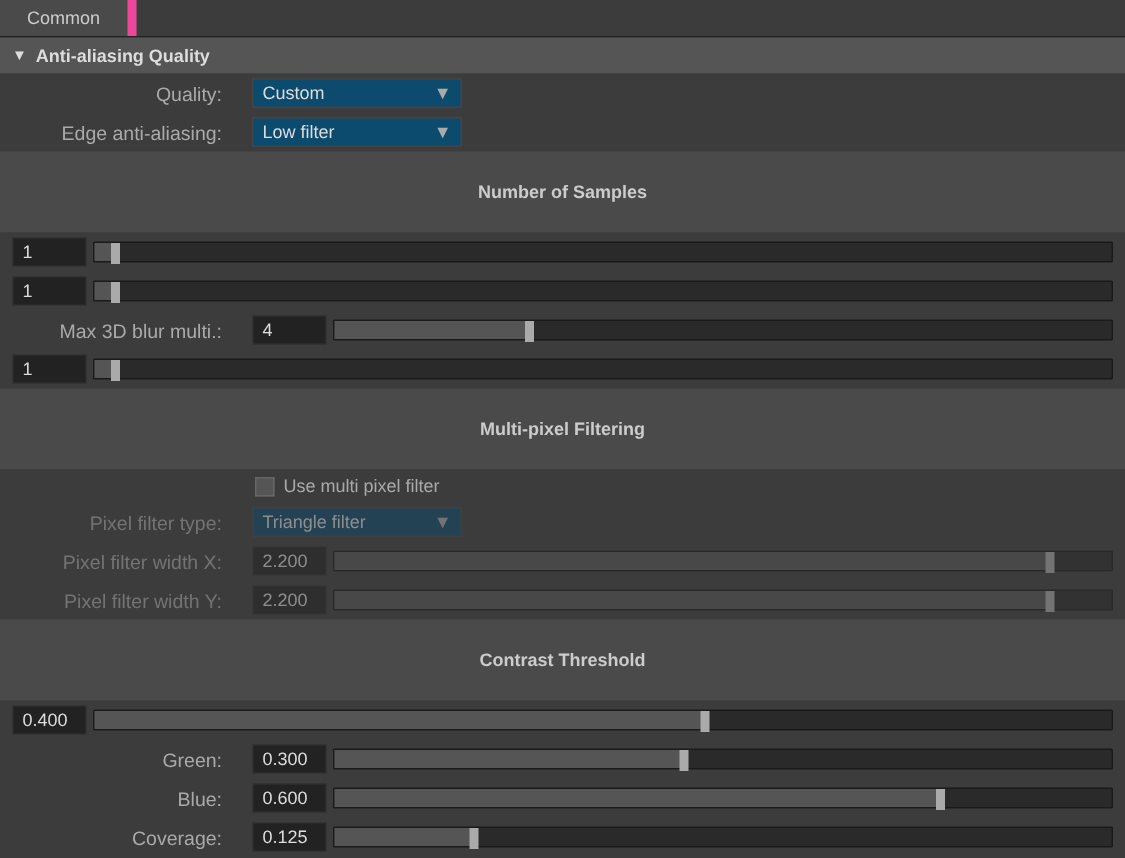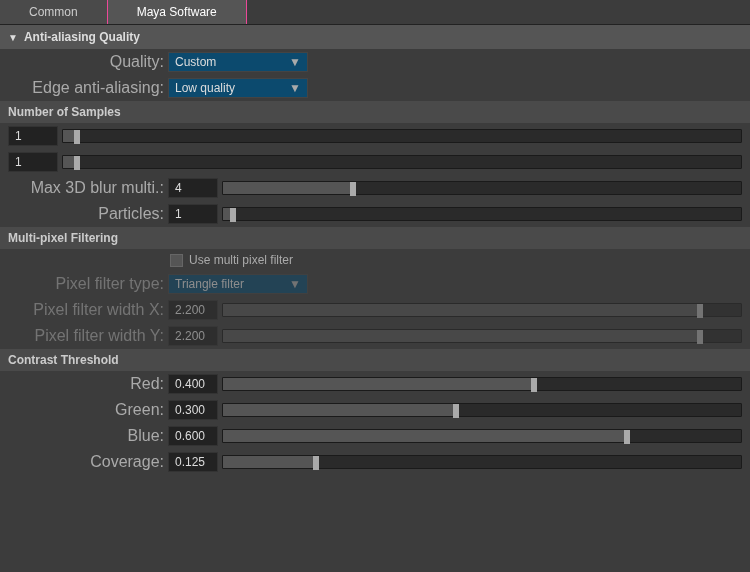--- a/index.html
+++ b/index.html
@@ -13,25 +13,25 @@
       overflow: hidden;
     }
 
     
     .tabs {
       display: flex;
       background: #3c3c3c;
       border-bottom: 1px solid #222;
     }
     .tab {
-      padding: 5px 29px;
+      padding: 5px 18px;
       cursor: pointer;
       background: #4a4a4a;
       color: #ccc;
-      border-right: 1px solid #ec4899;
+      border-right: 6px solid #ec4899;
       font-size: 12px;
     }
     .tab.active {
       background: #555;
       color: #fff;
     }
 
     
     .section-header {
       background: #555;
@@ -43,43 +43,44 @@
       font-size: 12px;
     }
     .section-header .arrow {
       margin-right: 6px;
       font-size: 10px;
     }
 
     
     .sub-section-header {
       background: #4a4a4a;
-      padding: 4px 8px;
+      padding: 20px 8px;
       color: #ccc;
       font-weight: bold;
       font-size: 12px;
+      text-align: center;
     }
 
     
     .row {
       display: flex;
       align-items: center;
       padding: 3px 8px;
       background: #3c3c3c;
     }
     .row:nth-child(even) {
       background: #3c3c3c;
     }
 
     .label {
       text-align: right;
       color: #aaa;
       min-width: 160px;
-      padding-right: 4px;
-      font-size: 16px;
+      padding-right: 20px;
+      font-size: 13px;
     }
 
     
     .dropdown {
       background: #0c4a6e;
       border: 1px solid #444;
       color: #ddd;
       font-size: 12px;
       padding: 2px 6px;
       display: flex;
@@ -168,42 +169,39 @@
       opacity: 0.5;
     }
   </style>
 </head>
 <body>
 
 <div class="tabs">
   <div class="tab">
     <span>Common</span>
   </div>
-  <div class="tab active">
-    <span>Maya Software</span>
-  </div>
 </div>
 
 <div class="section-header">
   <span class="arrow">▼</span>
   <span>Anti-aliasing Quality</span>
 </div>
 
 <div class="row">
   <span class="label">Quality:</span>
   <div class="dropdown">
     <span class="dd-text">Custom</span>
     <span class="dd-arrow">▼</span>
   </div>
 </div>
 
 <div class="row">
   <span class="label">Edge anti-aliasing:</span>
   <div class="dropdown">
-    <span class="dd-text">Low quality</span>
+    <span class="dd-text">Low filter</span>
     <span class="dd-arrow">▼</span>
   </div>
 </div>
 
 <div class="sub-section-header">
   <span>Number of Samples</span>
 </div>
 
 <div id="samples-rows">
     <div class="row">
@@ -228,21 +226,20 @@
       <span class="label">Max 3D blur multi.:</span>
       <div class="slider-container">
         <div class="value-box">4</div>
         <div class="slider-track">
           <div class="slider-fill" style="width: 25%;"></div>
           <div class="slider-thumb" style="left: calc(25% - 3px);"></div>
         </div>
       </div>
     </div>
     <div class="row">
-      <span class="label">Particles:</span>
       <div class="slider-container">
         <div class="value-box">1</div>
         <div class="slider-track">
           <div class="slider-fill" style="width: 2%;"></div>
           <div class="slider-thumb" style="left: calc(2% - 3px);"></div>
         </div>
       </div>
     </div>
   </div>
 
@@ -286,21 +283,20 @@
       </div>
     </div>
   </div>
 
 <div class="sub-section-header">
   <span>Contrast Threshold</span>
 </div>
 
 <div id="contrast-rows">
     <div class="row">
-      <span class="label">Red:</span>
       <div class="slider-container">
         <div class="value-box">0.400</div>
         <div class="slider-track">
           <div class="slider-fill" style="width: 60%;"></div>
           <div class="slider-thumb" style="left: calc(60% - 3px);"></div>
         </div>
       </div>
     </div>
     <div class="row">
       <span class="label">Green:</span>

